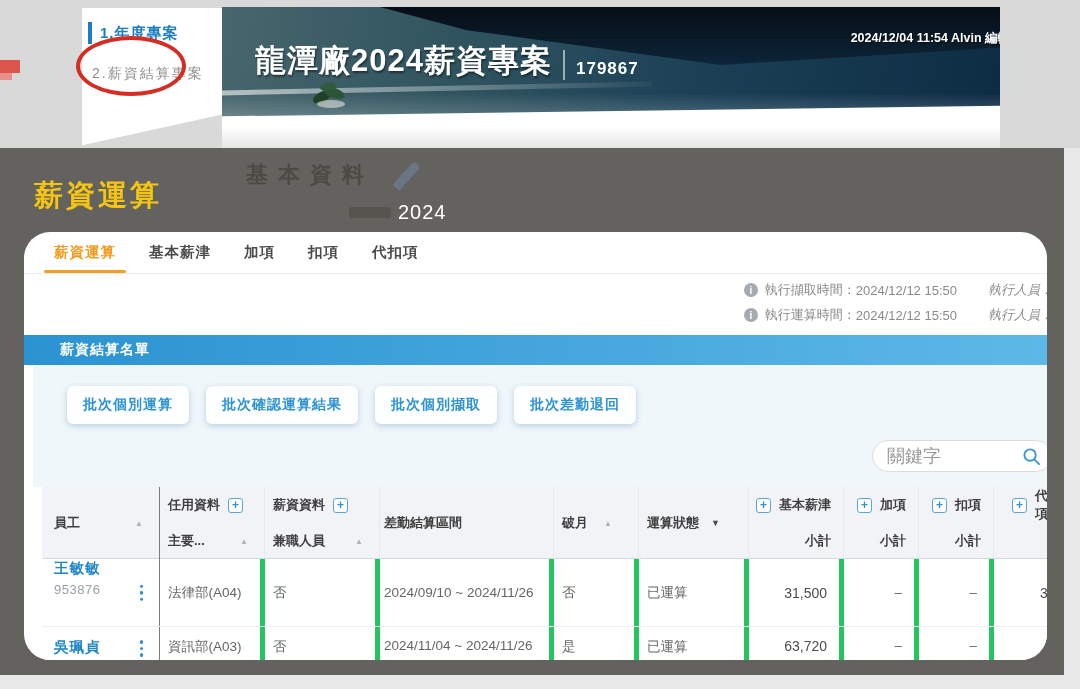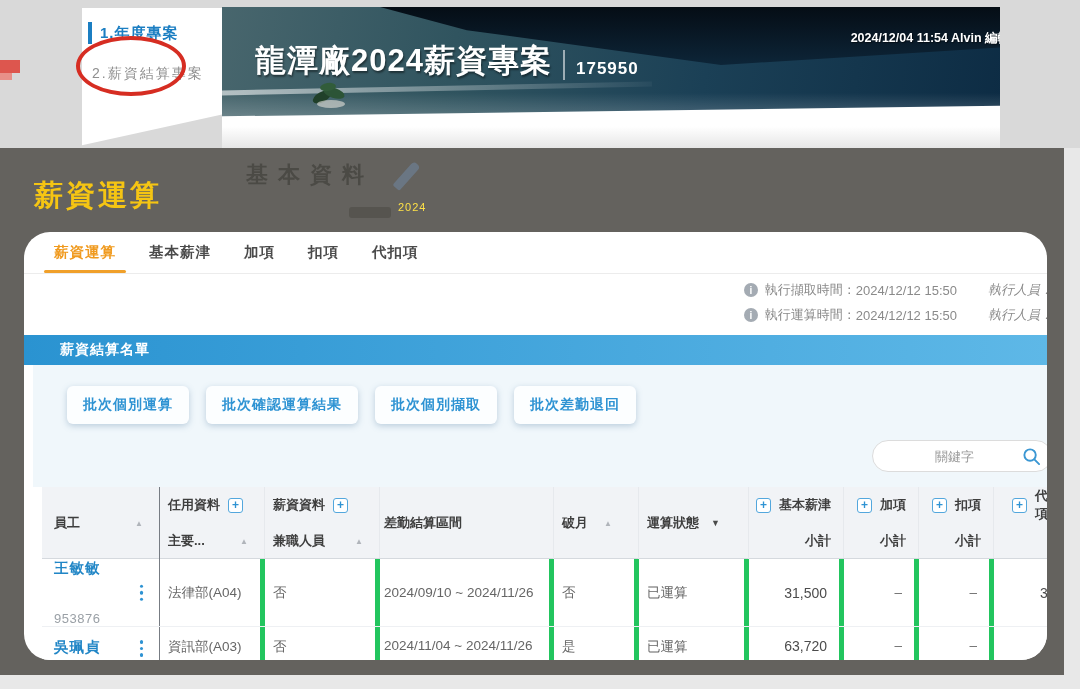--- a/index.html
+++ b/index.html
@@ -42,21 +42,21 @@
     white-space:nowrap; text-shadow:1px 1px 1px rgba(0,0,0,.5); }
   .white-sweep { position:absolute; left:222px; top:100px; width:778px; height:48px;
     background:linear-gradient(to bottom,#ffffff 55%,#e6e6e6); clip-path:polygon(0 34%,100% 12%,100% 100%,0 100%); }
 
   
   .dim { position:absolute; left:0; top:148px; width:1064px; height:527px; background:#64625e; }
   .ghost-title { position:absolute; left:246px; top:12px; color:#4b4a45; font-size:22px; font-weight:bold; letter-spacing:10px; }
   .ghost-pencil { position:absolute; left:402px; top:12px; width:9px; height:32px; background:#6f87a3; opacity:.55;
     border-radius:4px 4px 2px 2px; transform:rotate(42deg); }
   .ghost-smudge { position:absolute; left:349px; top:59px; width:42px; height:11px; background:#56544f; border-radius:3px; }
-  .ghost-year { position:absolute; left:398px; top:53px; color:#fde047; font-size:11px; letter-spacing:1px; }
+  .ghost-year { position:absolute; left:398px; top:53px; color:#ffffff; font-size:20px; letter-spacing:1px; }
   .page-title { position:absolute; left:34px; top:28px; color:#f5c513; font-size:29px; font-weight:bold; letter-spacing:3px; }
 
   
   .card { position:absolute; left:24px; top:84px; width:1023px; height:428px; background:#fff;
     border-radius:26px; overflow:hidden; }
 
   .tabs { height:42px; display:flex; align-items:stretch; padding-left:18px; border-bottom:1px solid #ececec; }
   .tab { font-size:14.5px; font-weight:bold; color:#4a4a4a; padding:0 12px; margin-right:9px;
     display:flex; align-items:center; position:relative; cursor:pointer; letter-spacing:1px; }
   .tab.active { color:#f09a1e; }
@@ -73,22 +73,22 @@
     background:linear-gradient(to right,#2a93d1,#5eb8e7); color:#fff; font-size:14px; font-weight:bold;
     display:flex; align-items:center; padding-left:36px; letter-spacing:1px; }
 
   .light-section { position:absolute; left:0; top:133px; width:100%; height:122px; background:#f0f7fb;margin-left:9px; }
   .actions { position:absolute; left:34px; top:21px; display:flex; gap:17px; }
   .action-btn { background:#fcfeff; color:#2e93d3; font-weight:bold; font-size:14px; padding:10px 16px;
     border:none; border-radius:6px; box-shadow:0 2px 6px rgba(90,130,165,.35); letter-spacing:1px;
     font-family:inherit; cursor:pointer; }
   .search-wrap { position:absolute; right:4px; top:75px; width:180px; height:32px; background:#fff;
     border:1px solid #dcdcdc; border-radius:17px; display:flex; align-items:center; padding:0 10px 0 14px; }
-  .search-wrap input { border:none; outline:none; flex:1; min-width:0; font-size:13px; color:#15803d;
-    background:transparent; font-family:inherit;text-align:center; }
+  .search-wrap input { border:none; outline:none; flex:1; min-width:0; font-size:18px; color:#15803d;
+    background:transparent; font-family:inherit; }
   .search-wrap input::placeholder { color:#9a9a9a; }
 
   
   .table { position:absolute; left:18px; top:255px; width:1040px; }
   .thead { display:flex; background:#f1f3f6; height:72px; border-bottom:1px solid #d5d9de;
     font-size:13px; font-weight:bold; color:#3e3e3e; }
   .hcol,.bcol { flex:none; }
   .c1{width:118px}.c2{width:105px}.c3{width:115px}.c4{width:174px}.c5{width:85px}
   .c6{width:110px}.c7{width:95px}.c8{width:75px}.c9{width:75px}.c10{width:80px}
   .hcol { border-right:1px solid #e6e9ed; }
@@ -101,21 +101,21 @@
   .caret-up.inline { margin-left:16px; margin-right:0; }
   .caret-filter { font-size:9px; color:#4a4a4a; margin-left:12px; cursor:pointer; }
   .plus { width:15px; height:15px; border:1px solid #53a7dd; border-radius:3px; color:#2f93d3; background:#fff;
     font-size:12px; line-height:13px; text-align:center; font-weight:bold; cursor:pointer; flex:none; }
   .plus.ml{ margin-left:8px; } .plus.mr{ margin-right:8px; }
   .right-cell { justify-content:flex-end; padding-right:12px; }
 
   .trow { display:flex; height:68px; background:#fff; border-bottom:1px solid #eef0f3;
     font-size:13.5px; color:#666; }
   .trow .bcol { display:flex; align-items:center; height:100%; }
-  .emp-cell { position:relative; flex-direction:column; align-items:flex-start !important; justify-content:space-between; }
+  .emp-cell { position:relative; flex-direction:column; align-items:flex-start !important; justify-content:flex-start; }
   .emp-name { color:#2186c6; font-weight:bold; font-size:14.5px; letter-spacing:1px; cursor:pointer; }
   .emp-id { color:#9aa0a6; font-size:13px; margin-top:4px; letter-spacing:.5px; }
   .kebab { position:absolute; right:16px; top:50%; transform:translateY(-50%); display:flex;
     flex-direction:column; gap:3px; cursor:pointer; }
   .kebab i { width:3.5px; height:3.5px; border-radius:50%; background:#2e93d3; }
   .num { color:#4c4c4c; font-size:14px; }
   .trow.cut .bcol { align-items:flex-start; padding-top:11px; }
   .trow.cut .emp-cell { justify-content:flex-start; }
   .trow.cut .kebab { top:13px; transform:none; }
   .wh-cell { justify-content:flex-start !important; padding-left:46px; }
@@ -139,21 +139,21 @@
     <div class="floorlight"></div>
     <svg class="plant" width="56" height="36" viewBox="0 0 56 36">
       <ellipse cx="18" cy="24" rx="10" ry="5" fill="#20402a" transform="rotate(-28 18 24)"></ellipse>
       <ellipse cx="30" cy="20" rx="11" ry="5" fill="#2c5436" transform="rotate(18 30 20)"></ellipse>
       <ellipse cx="24" cy="14" rx="8" ry="4" fill="#315c3a" transform="rotate(-8 24 14)"></ellipse>
       <ellipse cx="27" cy="31" rx="14" ry="4" fill="#d8d8d2" opacity=".65"></ellipse>
     </svg>
     <div class="banner-title">
       <h1>龍潭廠2024薪資專案</h1>
       <div class="banner-sep"></div>
-      <span class="banner-period">175950</span>
+      <span class="banner-period">179867</span>
     </div>
     <div class="banner-meta">2024/12/04 11:54 Alvin 編輯</div>
   </div>
   <div class="white-sweep"></div>
 </div>
 
 <div class="dim">
   <div class="ghost-title">基本資料</div>
   <div class="ghost-pencil"></div>
   <div class="ghost-smudge"></div>

